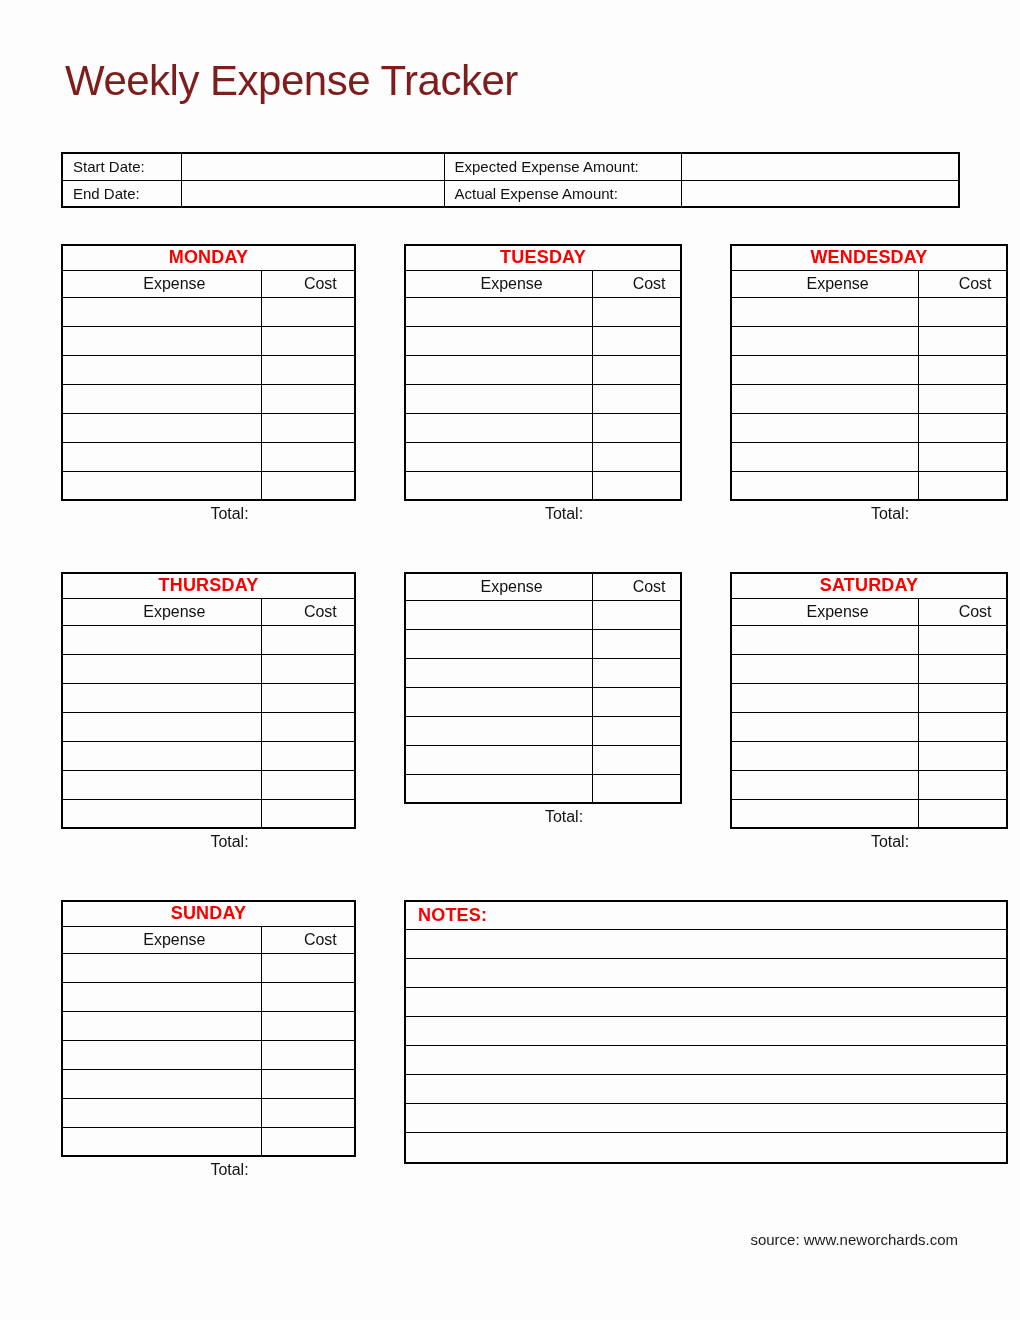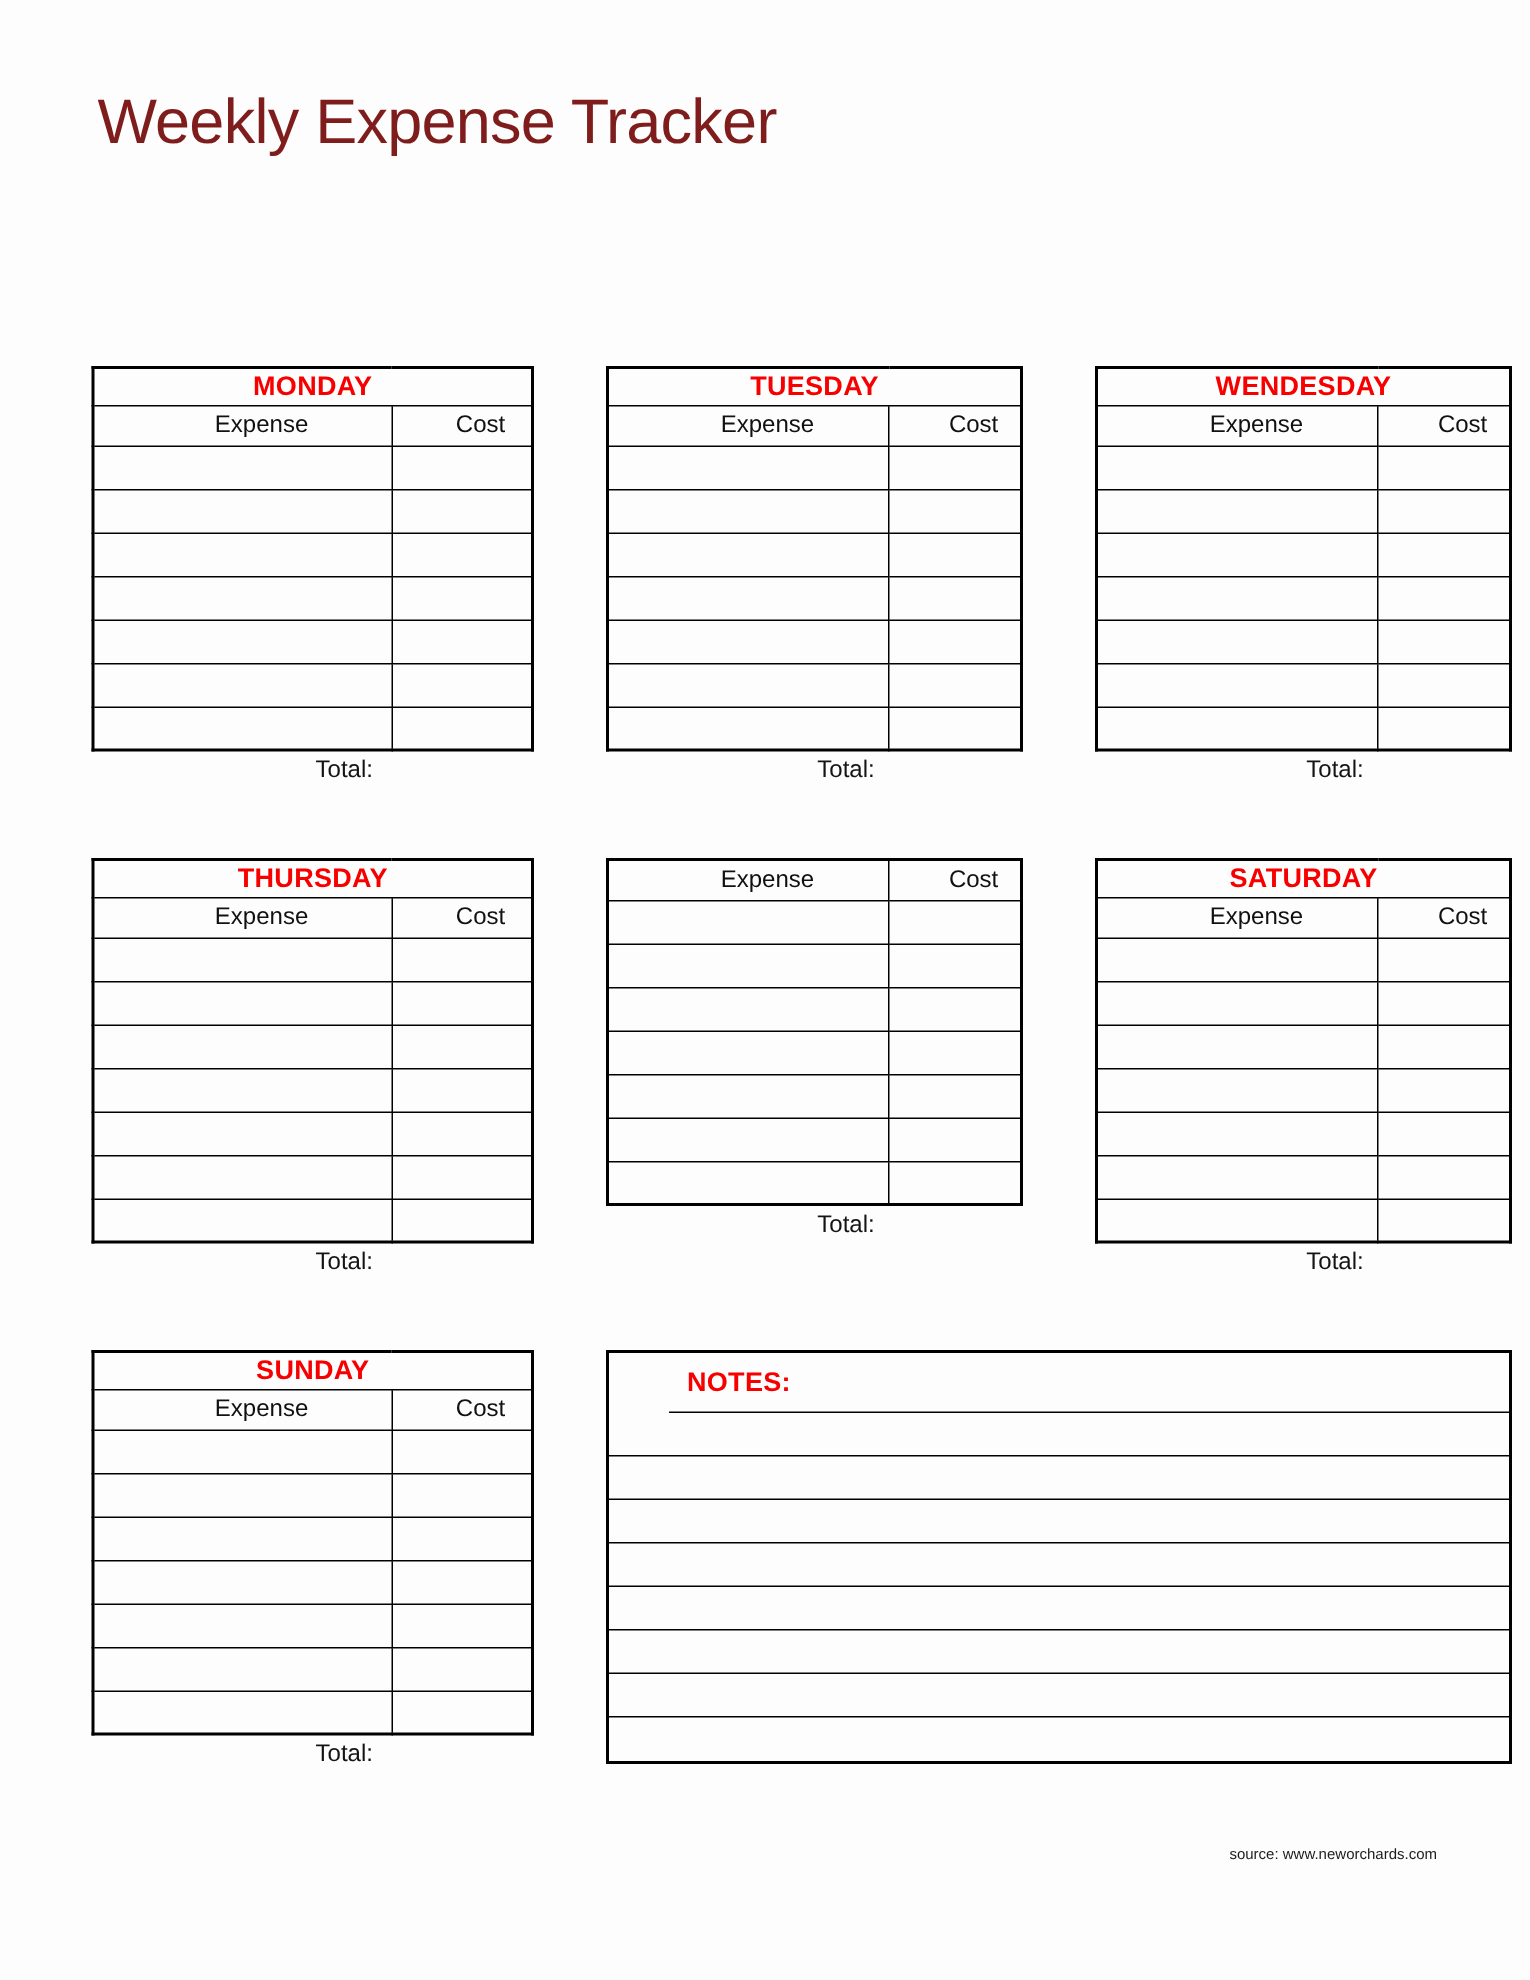--- a/index.html
+++ b/index.html
@@ -43,39 +43,61 @@
   .total-label {
     margin-top:4px; text-align:center; padding-left:42px;
     font-size:16px; color:#141414; height:19px;
   }
   
   .notes-box {
     grid-column:2 / 4; align-self:start;
     border:2px solid var(--line); background:transparent;
   }
   .notes-header {
-    height:40px; border-bottom:1.6px solid var(--line);
+    height:28px; border-bottom:1.6px solid var(--line);
     display:flex; align-items:center; padding-left:12px;
-    font-size:18px; font-weight:bold; color:var(--accent); letter-spacing:0.2px;margin-left:40px;
+    font-size:18px; font-weight:bold; color:var(--accent); letter-spacing:0.2px;
   }
   .notes-line { height:29px; border-bottom:1.6px solid var(--line); }
   .notes-line:last-child { border-bottom:none; }
   
   .source-credit {
     position:absolute; right:62px; top:1231px;
-    font-size:10px; color:#1c1c1c;
+    font-size:15px; color:#1c1c1c;
   }
 </style>
 </head>
 <body>
 
 <div class="page">
 
   <h1 class="page-title">Weekly Expense Tracker</h1>
 
+  <table class="info-table">
+    <colgroup>
+      <col style="width:119px">
+        <col style="width:263px">
+        <col style="width:237px">
+        <col style="width:278px">
+    </colgroup>
+    <tbody>
+      <tr>
+        <td class="lbl">Start Date:</td>
+        <td class="val"></td>
+        <td class="lbl">Expected Expense Amount:</td>
+        <td class="val"></td>
+      </tr>
+      <tr>
+        <td class="lbl">End Date:</td>
+        <td class="val"></td>
+        <td class="lbl">Actual Expense Amount:</td>
+        <td class="val"></td>
+      </tr>
+    </tbody>
+  </table>
 
   <div class="grid">
 
   <div class="day-block">
     <table class="day-table">
       <colgroup>
             <col style="width:68%">
             <col style="width:32%">
           </colgroup>
       <thead>

